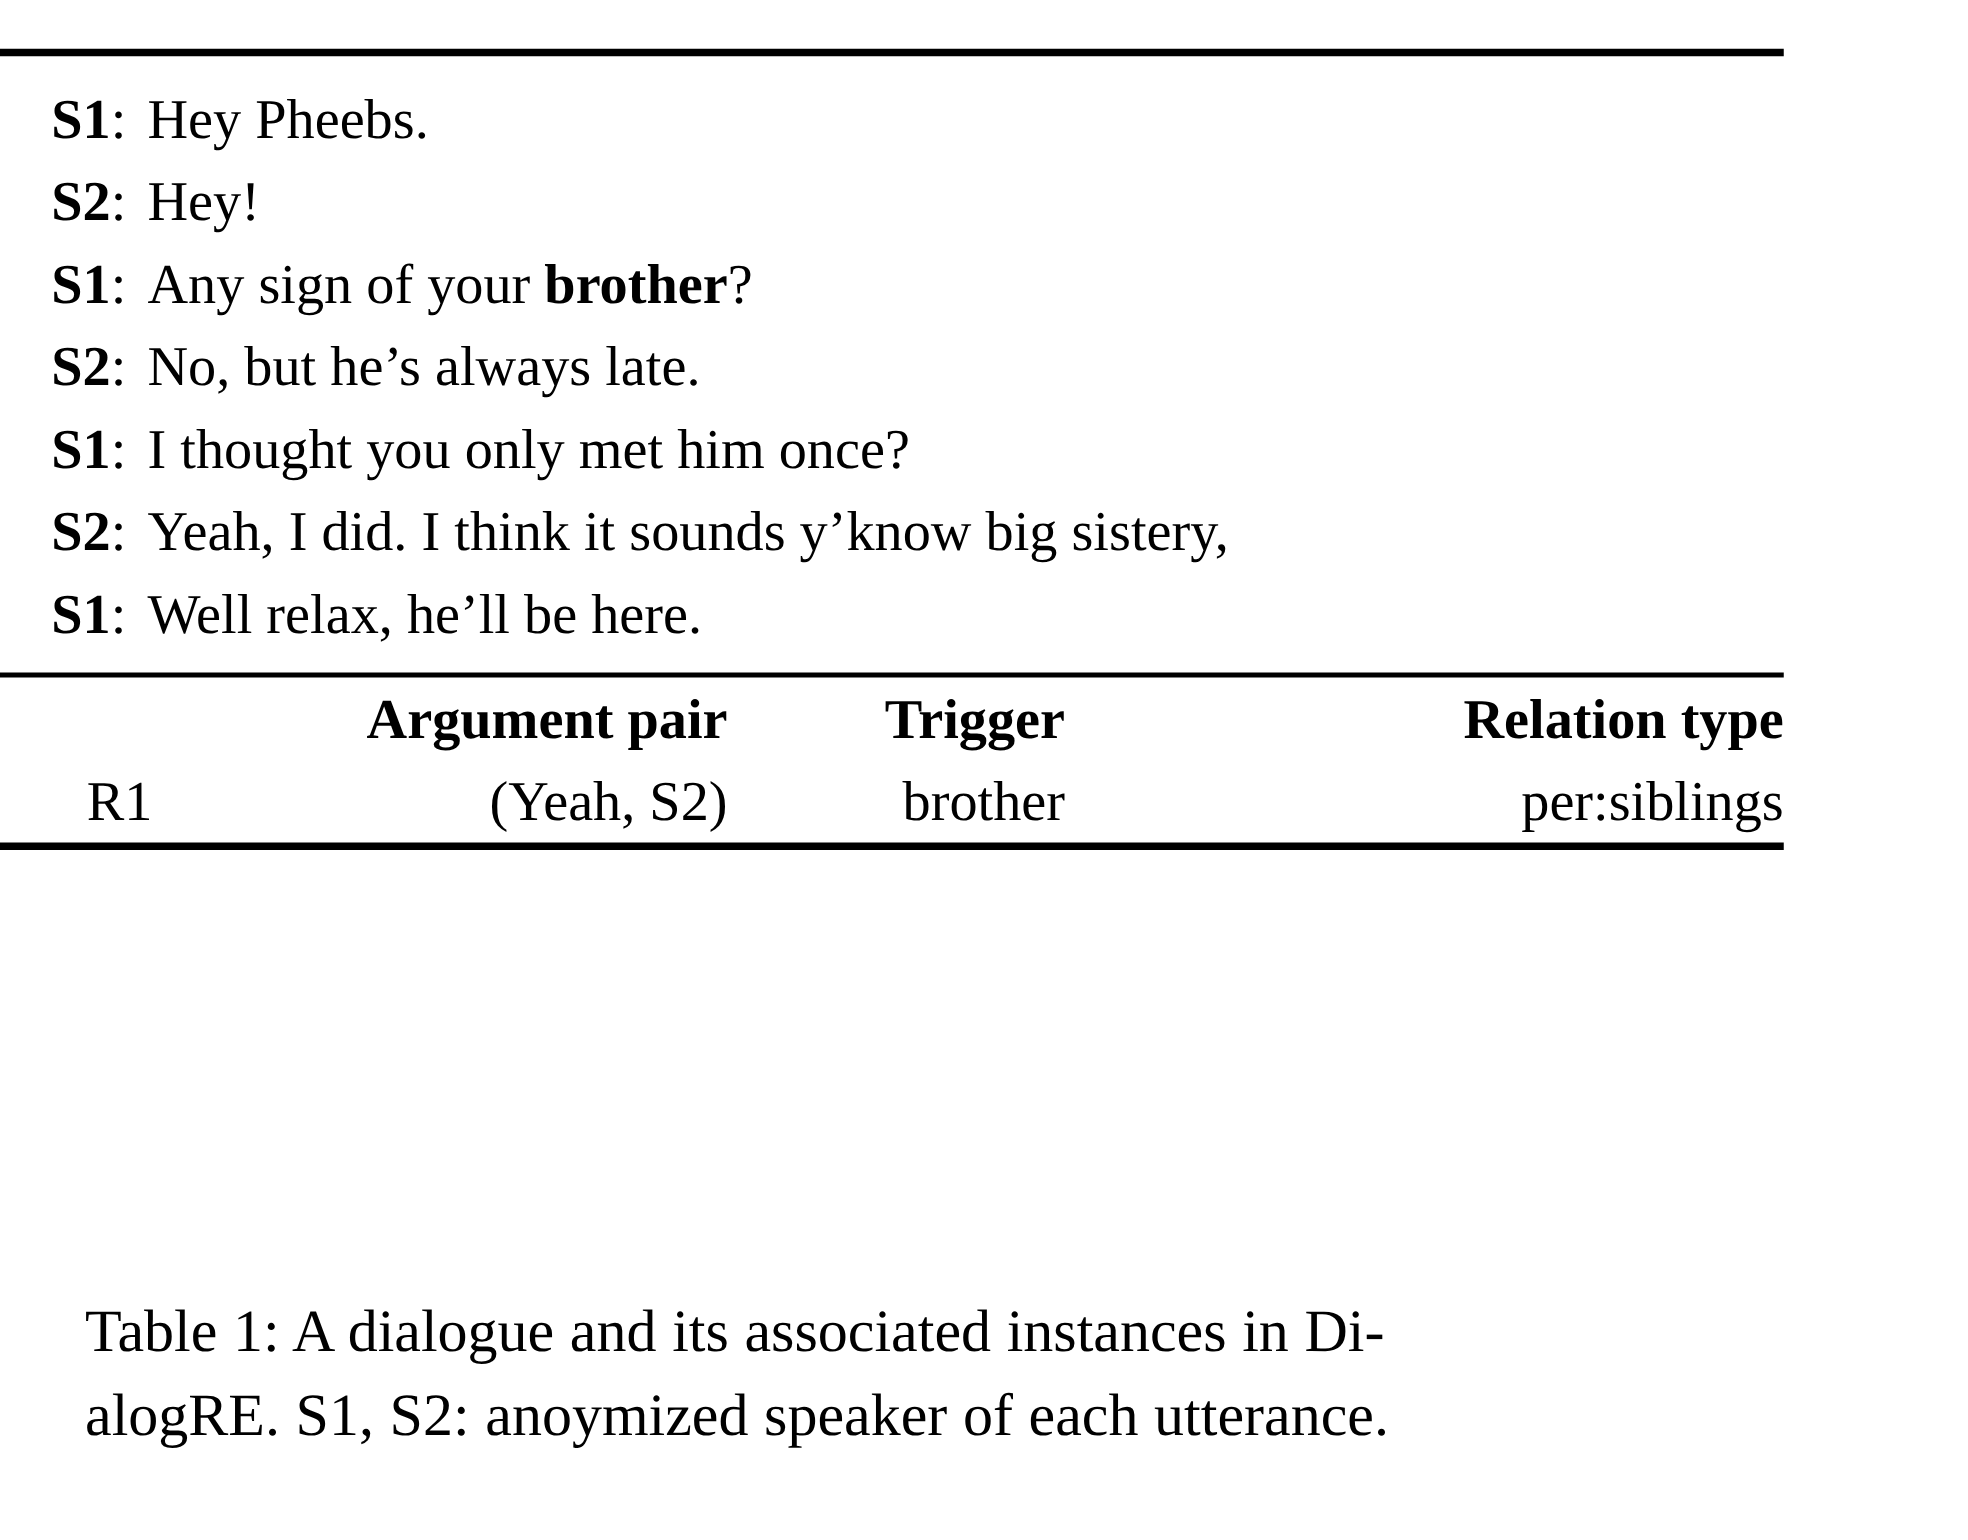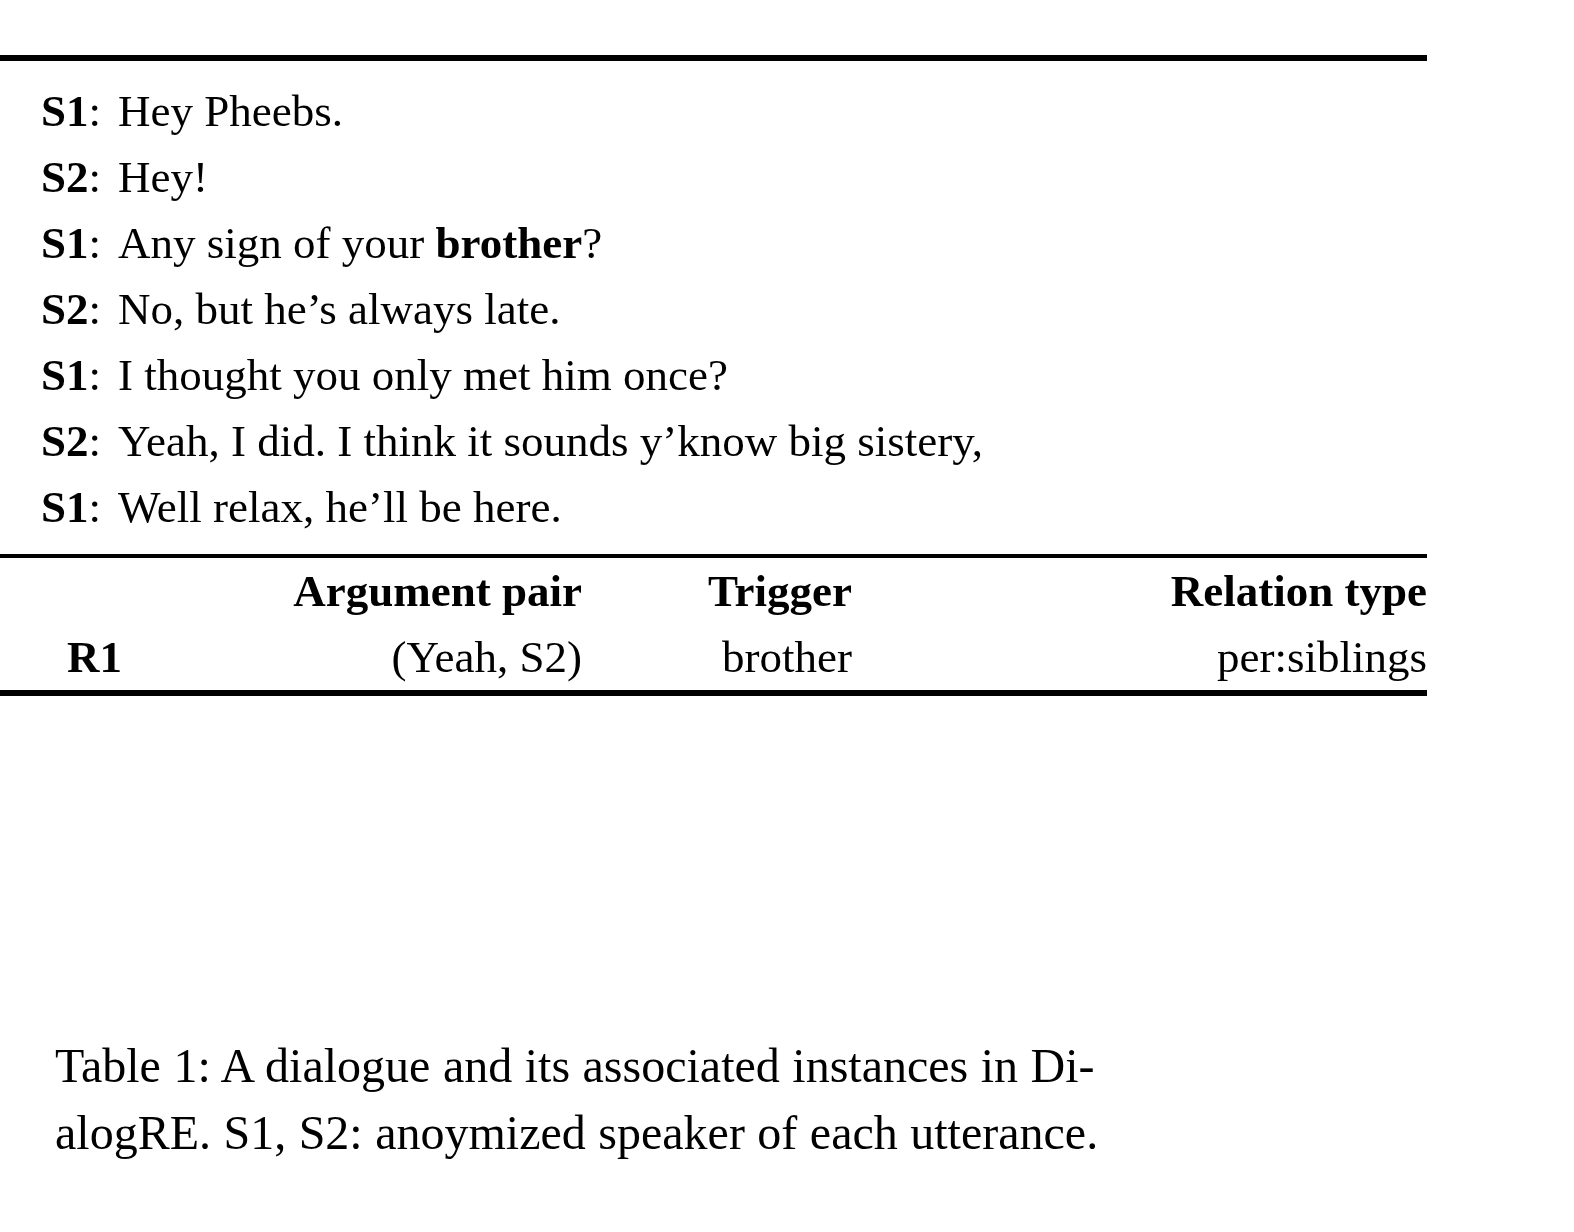--- a/index.html
+++ b/index.html
@@ -14,21 +14,20 @@
     color: #000000;
     position: relative;
     overflow: hidden;
   }
 
   .table-figure {
     position: absolute;
     left: 0;
     top: 0;
     width: 1370px;
-    margin-top: 16px;
   }
 
   
   .rule {
     margin: 0 auto;
     background: #000000;
     width: 1427px;
   }
   .rule-top    { height: 6px; margin-top: 39px; }
   .rule-mid    { height: 4px; }
@@ -75,30 +74,30 @@
     font-size: 45px;
     line-height: 66px;
     border-collapse: collapse;
   }
   .rel-table td, .rel-table th {
     padding: 0;
     text-align: right;
     vertical-align: baseline;
     font-weight: normal;
   }
-  .rel-table .c-id   { width: 122px; padding-left: 41px; box-sizing: border-box; font-weight: bold; }
+  .rel-table .c-id   { width: 122px; padding-left: 41px; box-sizing: border-box; font-weight: normal; }
   .rel-table .c-pair { width: 460px; }
   .rel-table .c-trig { width: 270px; }
   .rel-table .c-rel  { width: auto; }
   .rel-table thead th { font-weight: bold; }
 
   
   .caption {
     position: absolute;
-    left: 55px;
+    left: 68px;
     top: 1032px;
     width: 1448px;
     font-size: 48px;
     line-height: 67px;
     text-align: justify;
     text-align-last: left;
     word-spacing: 0.5px;
   }
   .caption .cap-line { display: block; white-space: nowrap; }
 </style>

